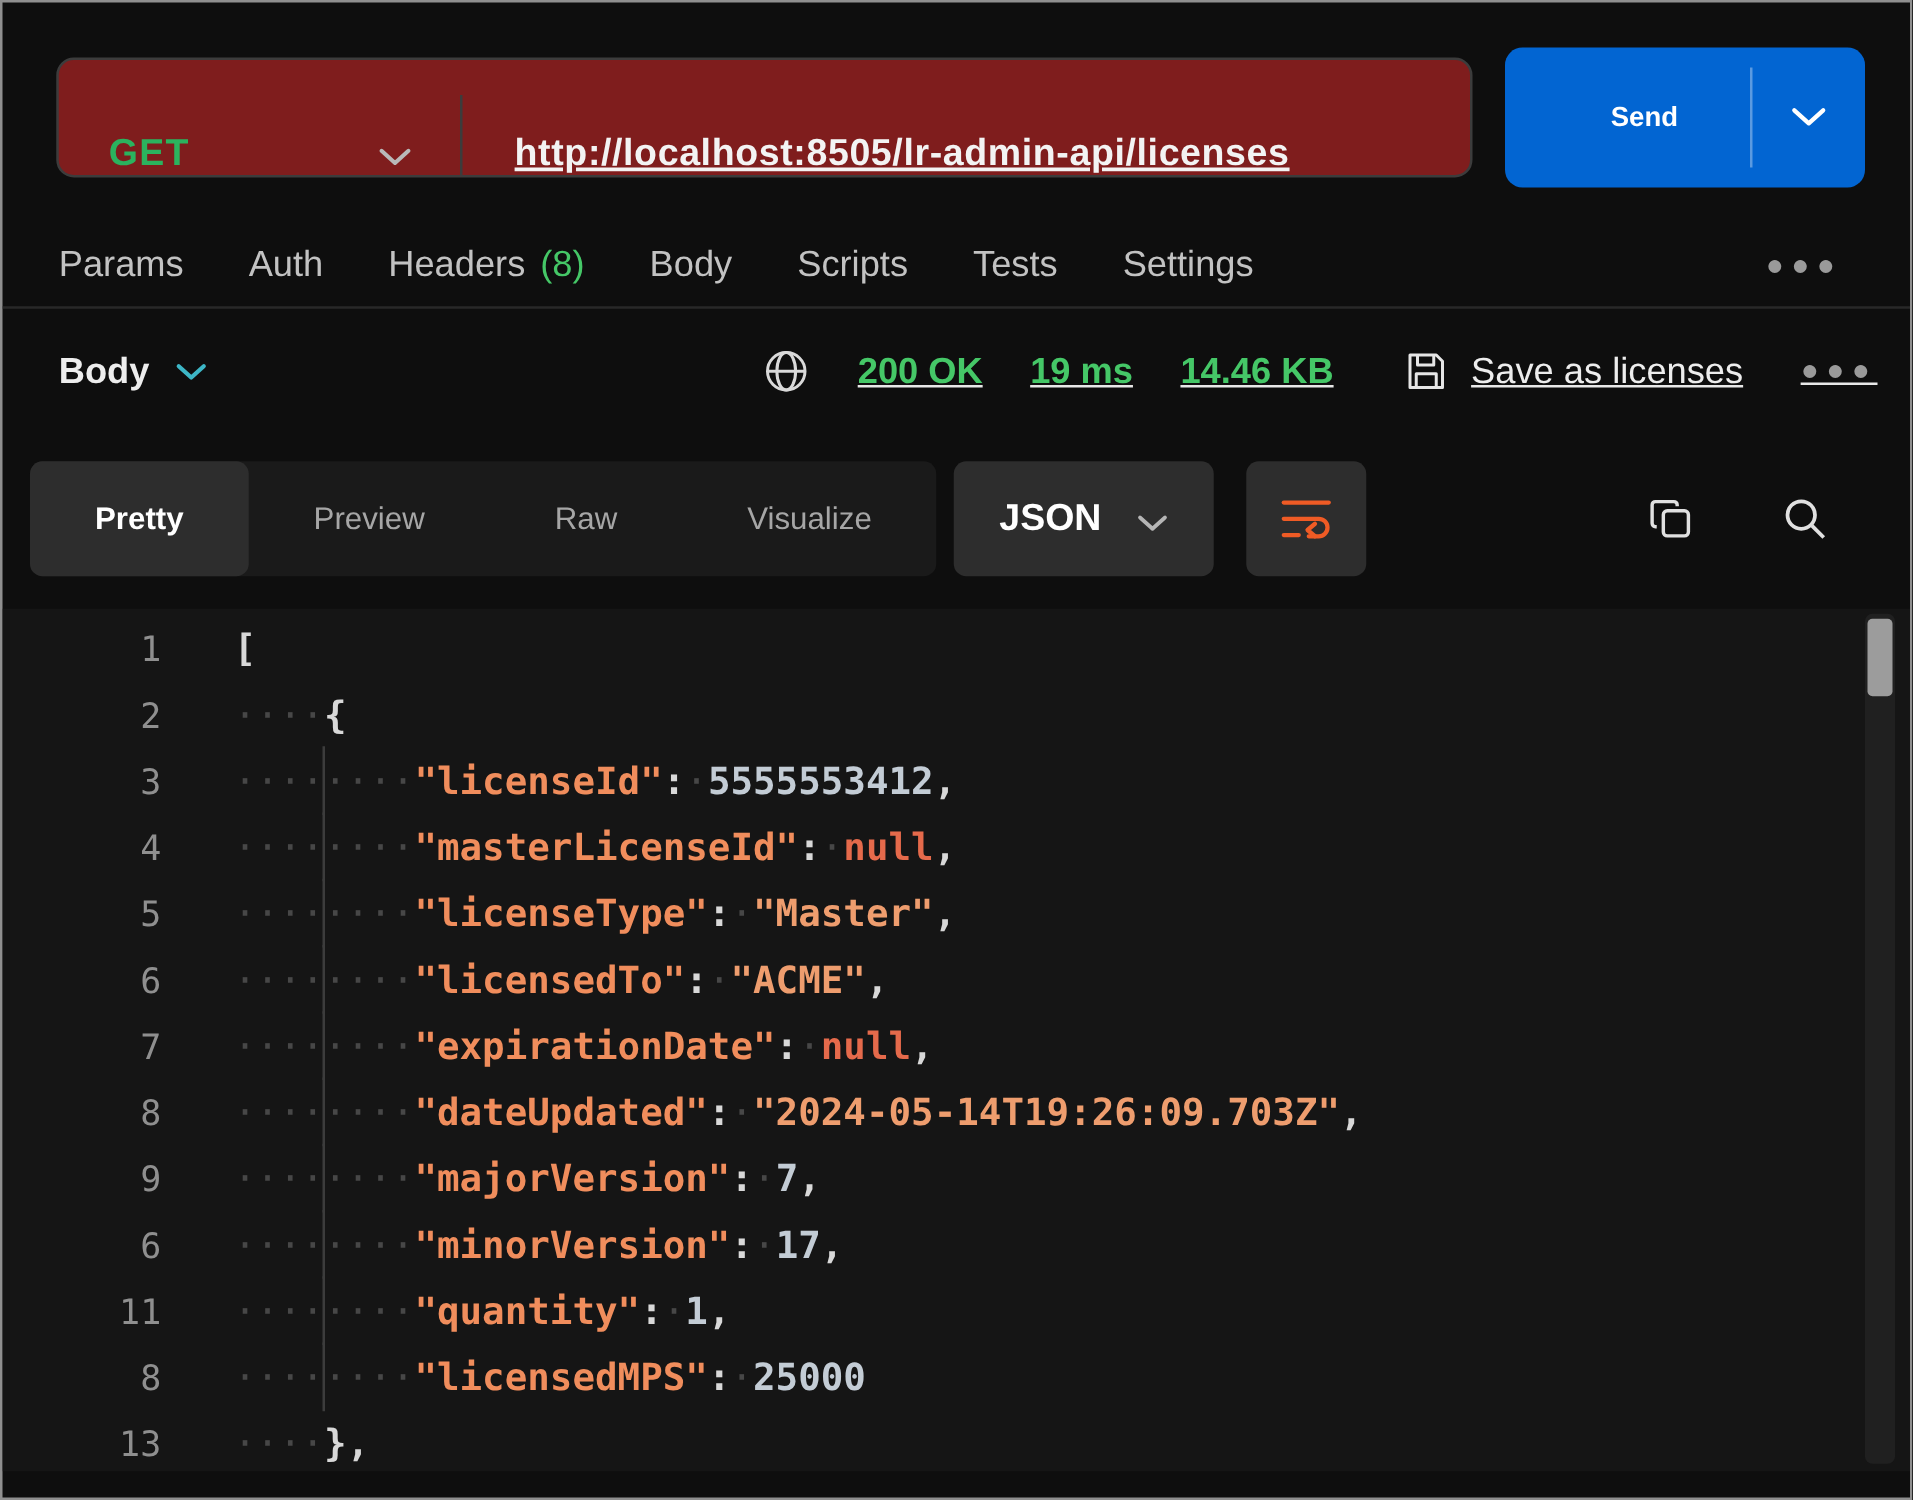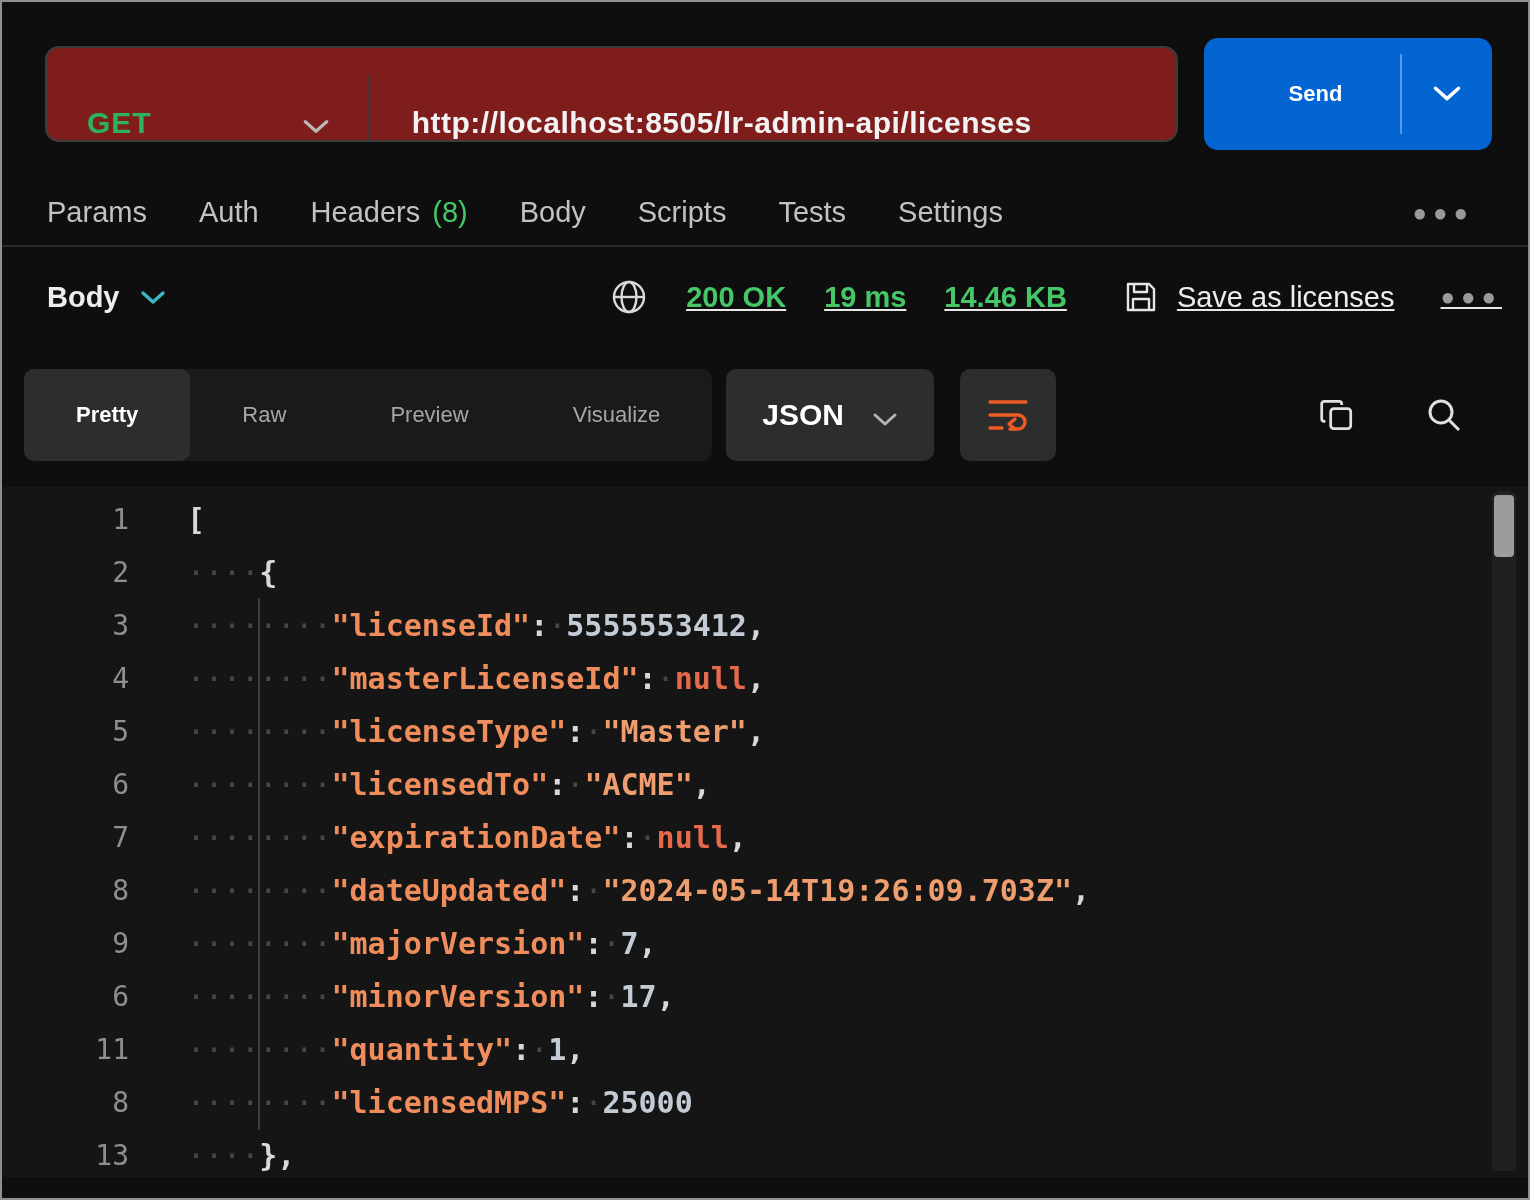--- a/index.html
+++ b/index.html
@@ -13,21 +13,21 @@
 
   
   .request-row { display:flex; align-items:center; margin:36px 36px 0 43px; gap:26px; }
   .url-bar {
     flex:1; height:96px; background:#7f1d1d; border:2px solid #3c3c3c;
     border-radius:14px; display:flex; align-items:flex-end; cursor:text;
   }
   .method { color:var(--method-green,#2bb35e); font-size:30px; font-weight:700; letter-spacing:1px; padding-left:40px; }
   .method-chevron { color:#b9b9b9; margin:6px 38px 0 150px; }
   .url-sep { width:2px; height:64px; background:#3c3c3c; }
-  .url-text { margin-left:42px; font-size:30px; font-weight:700; color:#f3f3f3; letter-spacing:0.5px; }
+  .url-text { margin-left:42px; font-size:30px; font-weight:700; color:#f3f3f3; letter-spacing:0.5px;text-decoration:underline; }
   .send-group { width:288px; height:112px; background:var(--accent-blue,#0265d2); border-radius:14px; display:flex; align-items:stretch; overflow:hidden; cursor:pointer; }
   .send-main { flex:1; display:flex; align-items:center; justify-content:center; color:#fff; font-size:22px; font-weight:700;padding-left:27px; }
   .send-sep { width:2px; background:rgba(255,255,255,.35); margin:16px 0; }
   .send-caret { width:90px; display:flex; align-items:center; justify-content:center; color:#fff; }
 
   
   .tabs-row { display:flex; align-items:center; margin:46px 40px 0 45px; gap:52px; font-size:29px; color:#c2c2c2; }
   .tab { display:flex; align-items:center; cursor:pointer; }
   .tab-count { color:var(--status-green,#45c767); margin-left:12px; }
   .tabs-more { margin-left:auto; color:#9a9a9a; margin-right:14px; cursor:pointer; }
@@ -39,21 +39,21 @@
   .body-label { font-size:29px; font-weight:700; color:#ededed; }
   .body-chevron { color:#3db6c6; margin-left:20px; margin-top:6px; }
   .meta-right { margin-left:auto; display:flex; align-items:center; gap:38px;text-decoration:underline; }
   .g-text { color:var(--status-green,#45c767); font-size:29px; font-weight:600; }
   .save-group { display:flex; align-items:center; gap:18px; color:#ededed; font-size:29px; cursor:pointer; margin-left:18px; }
   .meta-more { color:#9a9a9a; margin-left:8px; cursor:pointer; }
 
   
   .toolbar { display:flex; align-items:center; margin:40px 0 0 22px; }
   .seg { display:flex; background:#1a1a1a; border-radius:10px; }
-  .seg-tab { padding:0 52px; height:92px; display:flex; align-items:center; font-size:22px; color:#a6a6a6; cursor:pointer; border-radius:10px; }
+  .seg-tab { padding:0 52px; height:92px; display:flex; align-items:center; font-size:25px; color:#a6a6a6; cursor:pointer; border-radius:10px; }
   .seg-tab.active { background:#2d2d2d; color:#fff; font-weight:700; }
   .json-dd { height:92px; background:#2d2d2d; border-radius:10px; display:flex; align-items:center; gap:28px; padding:0 36px; color:#fff; font-size:30px; font-weight:700; margin-left:14px; cursor:pointer; }
   .json-dd .chev { color:#b5b5b5; margin-top:6px; }
   .wrap-btn { height:92px; width:96px; background:#2d2d2d; border-radius:10px; display:flex; align-items:center; justify-content:center; margin-left:26px; cursor:pointer; color:var(--wrap-orange,#ef5b25); }
   .toolbar-right { margin-left:auto; display:flex; align-items:center; gap:68px; padding-right:64px; }
   .icon-btn { display:flex; align-items:center; justify-content:center; cursor:pointer; color:#e0e0e0; }
 
   
   .code-area { position:relative; margin-top:26px; background:#151515; height:690px; overflow:hidden; }
   .code-lines { padding-top:6px; }
@@ -145,22 +145,22 @@
         </span>
         <span>Save as licenses</span>
       </span>
       <span class="meta-more dots">●●●</span>
     </div>
   </div>
 
   <div class="toolbar">
     <div class="seg">
       <span class="seg-tab active">Pretty</span>
+      <span class="seg-tab">Preview</span>
       <span class="seg-tab">Raw</span>
-      <span class="seg-tab">Preview</span>
       <span class="seg-tab">Visualize</span>
     </div>
     <div class="json-dd">
       <span>JSON</span>
       <span class="chev">
         <svg width="26" height="16" viewBox="0 0 26 16">
             <path d="M3 3 L13 12 L23 3" fill="none" stroke="currentColor" stroke-width="3" stroke-linecap="round" stroke-linejoin="round"></path>
           </svg>
       </span>
     </div>

